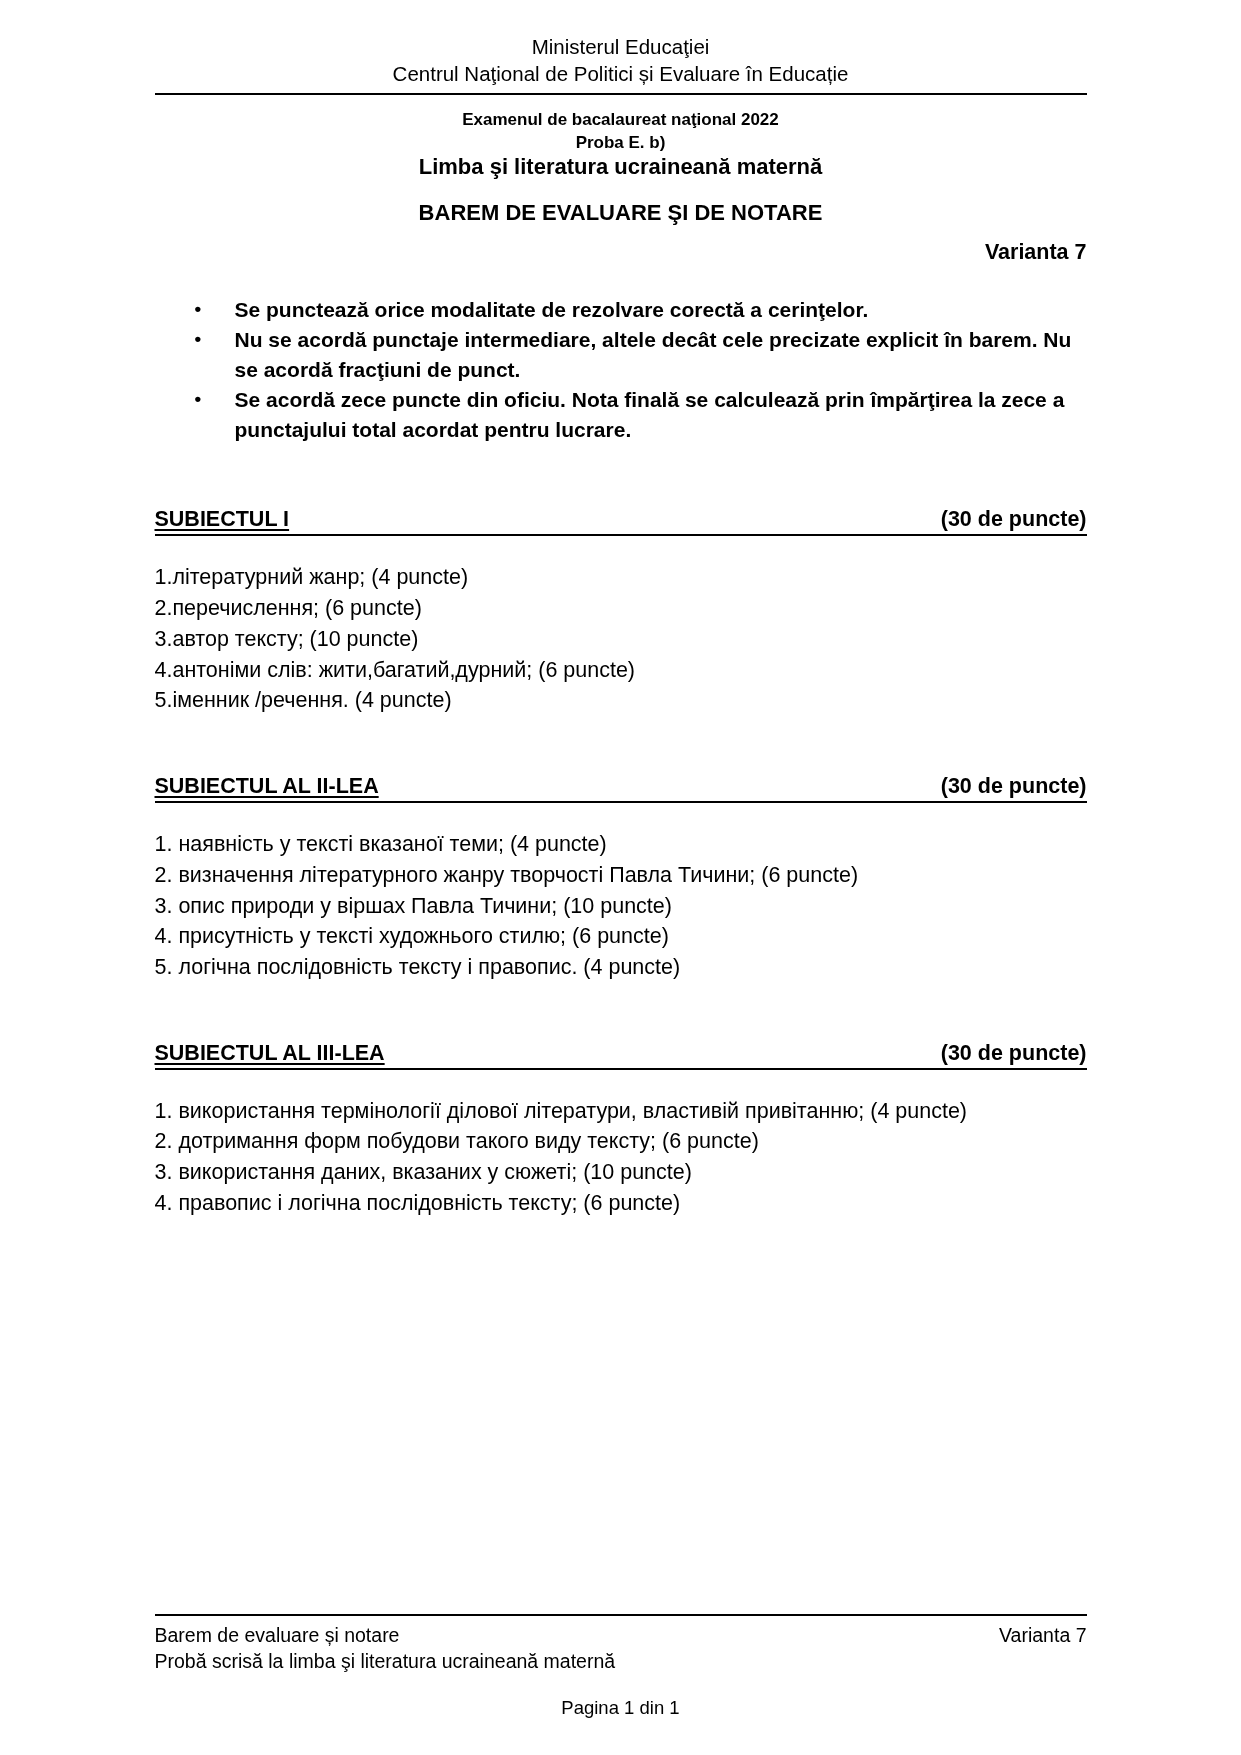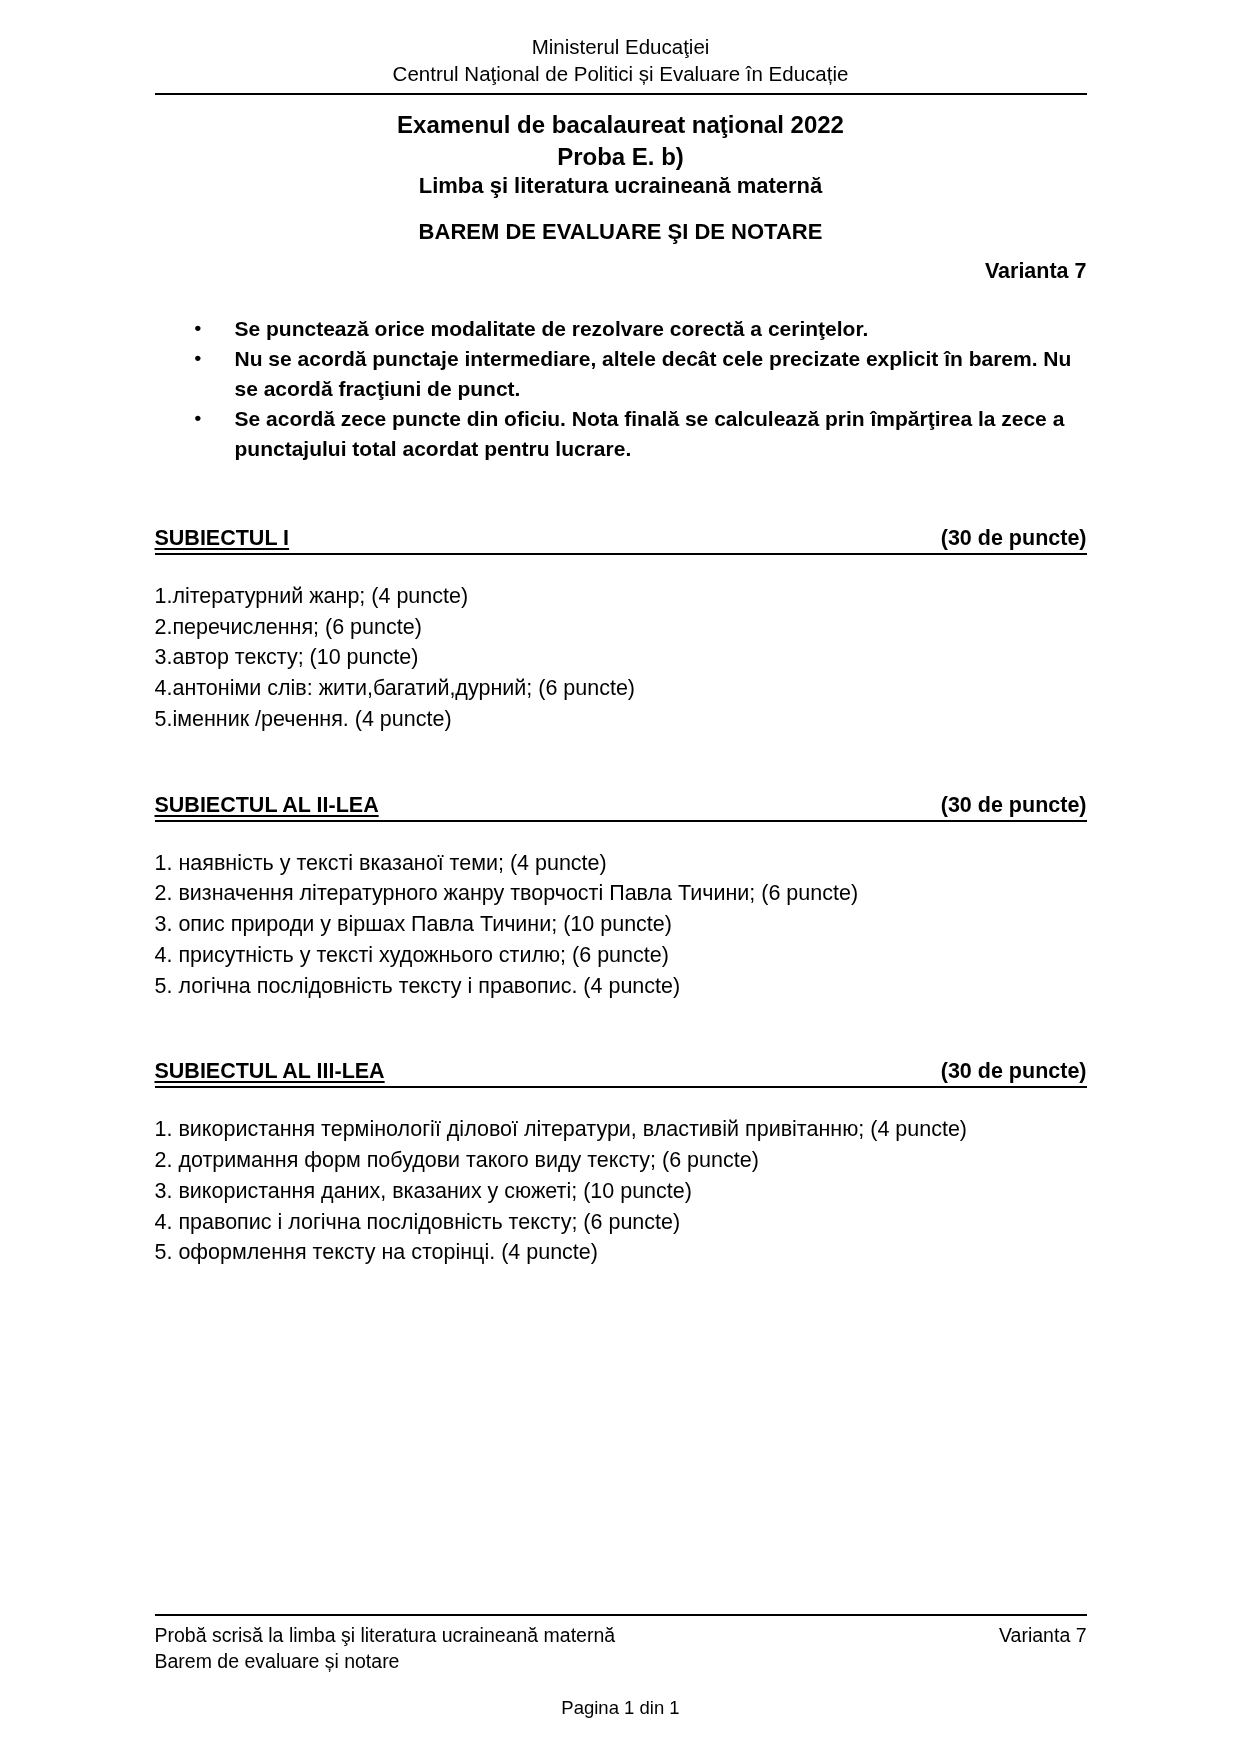--- a/index.html
+++ b/index.html
@@ -37,21 +37,21 @@
     border: none;
     border-top: 2.2px solid #000;
     height: 0;
   }
   
   .title-block {
     text-align: center;
     margin-top: 14px;
   }
   .title-block .t-main {
-    font-size: 24px;
+    font-size: 17px;
     font-weight: bold;
     line-height: 1.33;
   }
   .title-block .t-sub {
     font-size: 22px;
     font-weight: bold;
   }
   .title-block .t-barem {
     font-size: 22px;
     font-weight: bold;
@@ -220,29 +220,28 @@
   <div class="section">
     <div class="sec-head">
       <span class="sec-title">SUBIECTUL AL III-LEA</span>
       <span class="sec-points">(30 de puncte)</span>
     </div>
     <ul class="sec-items">
       <li>1. використання термінології ділової літератури, властивій привітанню; (4 puncte)</li>
       <li>2. дотримання форм побудови такого виду тексту; (6 puncte)</li>
       <li>3. використання даних, вказаних у сюжеті; (10 puncte)</li>
       <li>4. правопис і логічна послідовність тексту; (6 puncte)</li>
-      <li>5. оформлення тексту на сторінці. (4 puncte)</li>
     </ul>
   </div>
 
   <div class="footer">
     <hr class="footer-rule">
     <div class="footer-row">
       <div class="footer-left">
+        <div>Barem de evaluare și notare</div>
         <div>Probă scrisă la limba şi literatura ucraineană maternă</div>
-        <div>Barem de evaluare și notare</div>
       </div>
       <div class="footer-right">Varianta 7</div>
     </div>
     <div class="footer-page">Pagina 1 din 1</div>
   </div>
 
 </div>
 
 </body></html>

